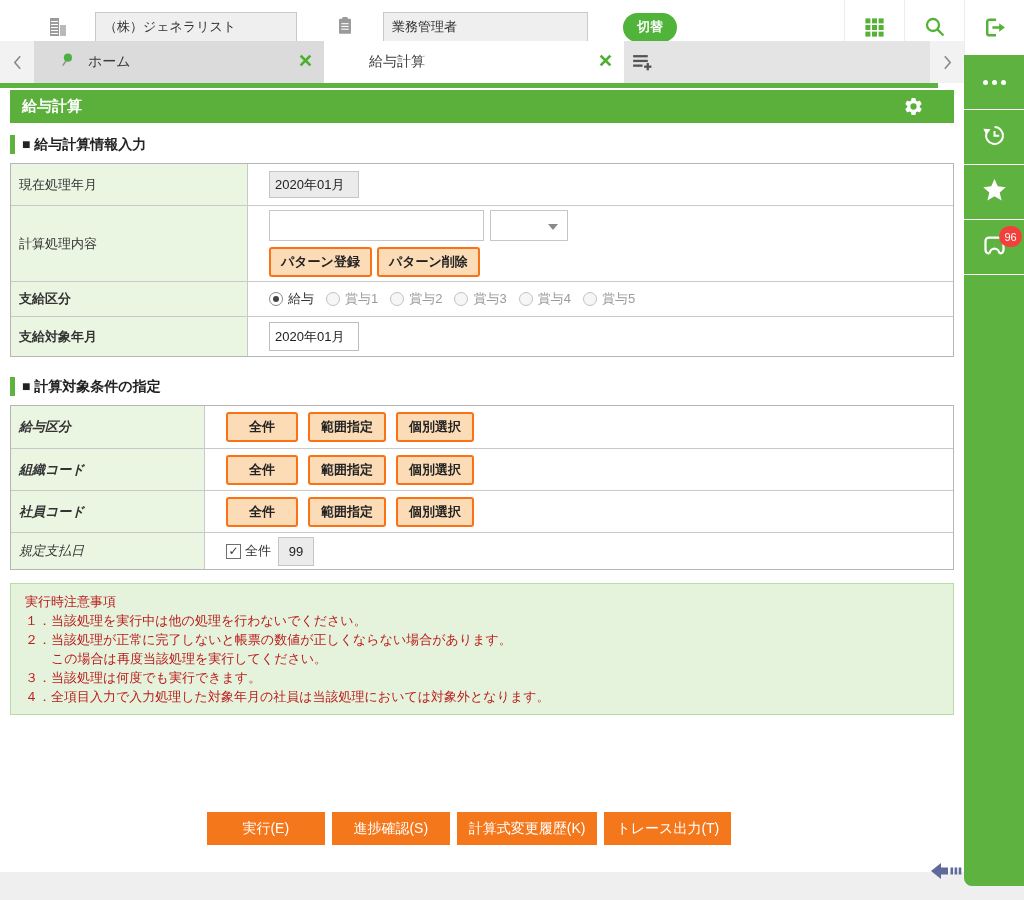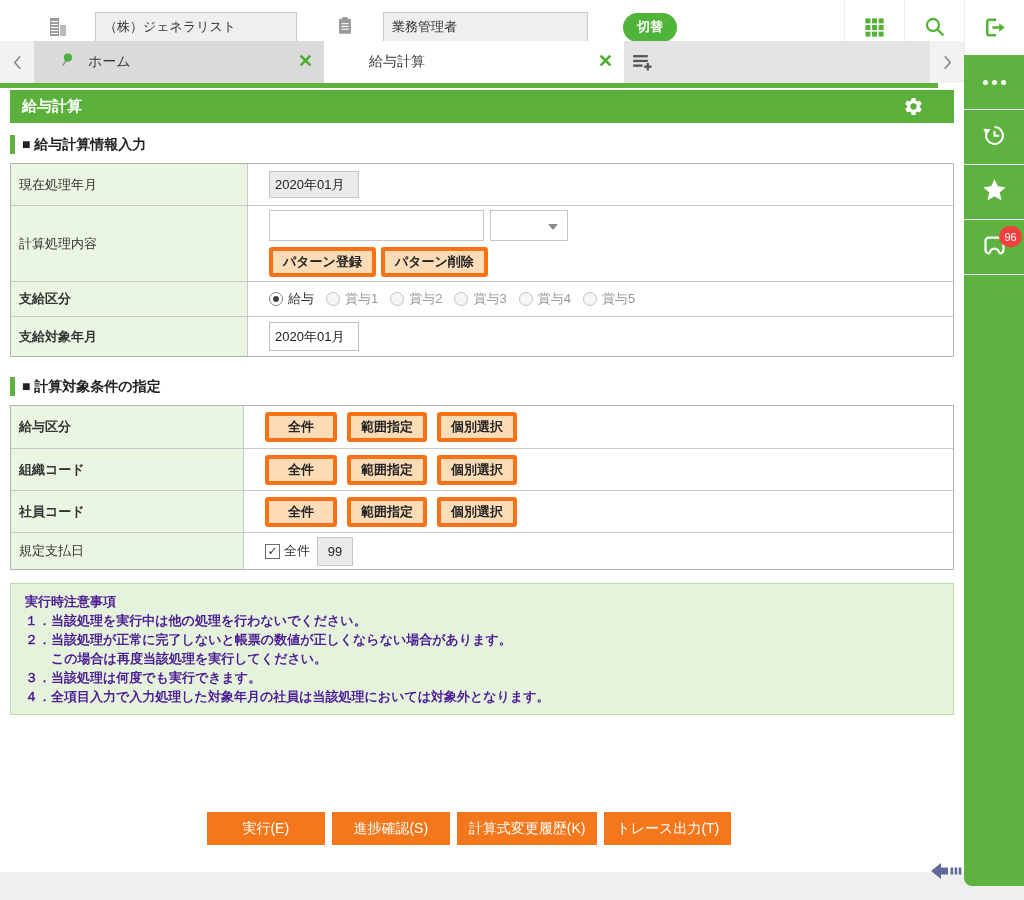--- a/index.html
+++ b/index.html
@@ -82,21 +82,21 @@
   .section-head::before { content:""; width:5px; height:19px; background:#5eb340; margin-right:7px; }
   .section-head.second { margin-top:20px; }
   
   .form-table { margin:0 10px; border:1px solid #b5b5b5; background:#fff; }
   .frow { display:flex; border-top:1px solid #c9c9c9; }
   .frow:first-child { border-top:none; }
   .frow .flabel {
     width:237px; flex:none; background:#eaf5e2; border-right:1px solid #c9c9c9;
     display:flex; align-items:center; padding-left:8px; font-size:13px; color:#333;
   }
-  .t2 .flabel { width:233px; }
+  .t2 .flabel { width:194px;font-style:italic; }
   .flabel.b { font-weight:bold; }
   .frow .fval { flex:1; display:flex; align-items:center; padding-left:21px; background:#fff; }
   .h41 { height:41px; } .h76 { height:76px; } .h35 { height:35px; }
   .h40 { height:40px; } .h42 { height:42px; } .h37 { height:37px; }
   .ro-input {
     background:#ebebeb; border:1px solid #c6c6c6; height:27px; width:90px;
     font-size:13px; padding:0 5px; color:#222; font-family:inherit;
   }
   .wh-input {
     background:#fff; border:1px solid #bdbdbd; height:29px; width:90px;
@@ -108,21 +108,21 @@
   .pattern-select {
     width:78px; height:31px; border:1px solid #c6c6c6; background:#fff;
     margin-left:6px; position:relative; cursor:pointer;
   }
   .pattern-select .tri {
     position:absolute; right:9px; top:13px; width:0; height:0;
     border-left:5px solid transparent; border-right:5px solid transparent; border-top:6px solid #8a8a8a;
   }
   .calc-line2 { display:flex; gap:5px; margin-top:6px; }
   .peach-btn {
-    background:#fcdcb7; border:4px solid #f97316; border-radius:3px;
+    background:#fcdcb7; border:2px solid #f97316; border-radius:3px;
     height:30px; padding:0 10px; font-size:13px; font-weight:bold; color:#222;
     font-family:inherit; cursor:pointer;
   }
   .cond-btn { min-width:72px; }
   .cond-btn.w78 { min-width:78px; }
   .btn-row { display:flex; gap:10px; }
   
   .radio-group { display:flex; align-items:center; font-size:13px; }
   .radio { width:14px; height:14px; border-radius:50%; background:#fff; border:1px solid #8a8a8a; margin-right:5px; position:relative; cursor:pointer; flex:none; }
   .radio.sel::after { content:""; position:absolute; left:3px; top:3px; width:6px; height:6px; border-radius:50%; background:#444; }
@@ -136,21 +136,21 @@
     font-size:12px; font-weight:bold; color:#333; margin-right:4px; flex:none;
   }
   .payday-input {
     background:#ebebeb; border:1px solid #c6c6c6; height:29px; width:36px;
     font-size:13px; text-align:center; color:#222; font-family:inherit; margin-left:7px;
   }
   .cb-label { font-size:13px; color:#333; }
   
   .note-box {
     margin:13px 10px 0 10px; background:#e6f3dc; border:1px solid #b9dca6;
-    padding:8px 14px; font-size:13px; color:#4c1d95; line-height:19px;font-weight:bold;
+    padding:8px 14px; font-size:13px; color:#b91c1c; line-height:19px;
   }
   
   .actions { margin-top:97px; width:938px; display:flex; justify-content:center; gap:7px; }
   .action-btn {
     height:33px; background:#f5771c; border:none; color:#fff; font-size:14px;
     font-family:inherit; padding:0 12px; cursor:pointer;
   }
   .aw118 { min-width:118px; } .aw137 { min-width:137px; } .aw125 { min-width:125px; }
   
   .collapse-arrow { position:absolute; left:931px; top:861px; cursor:pointer; }

